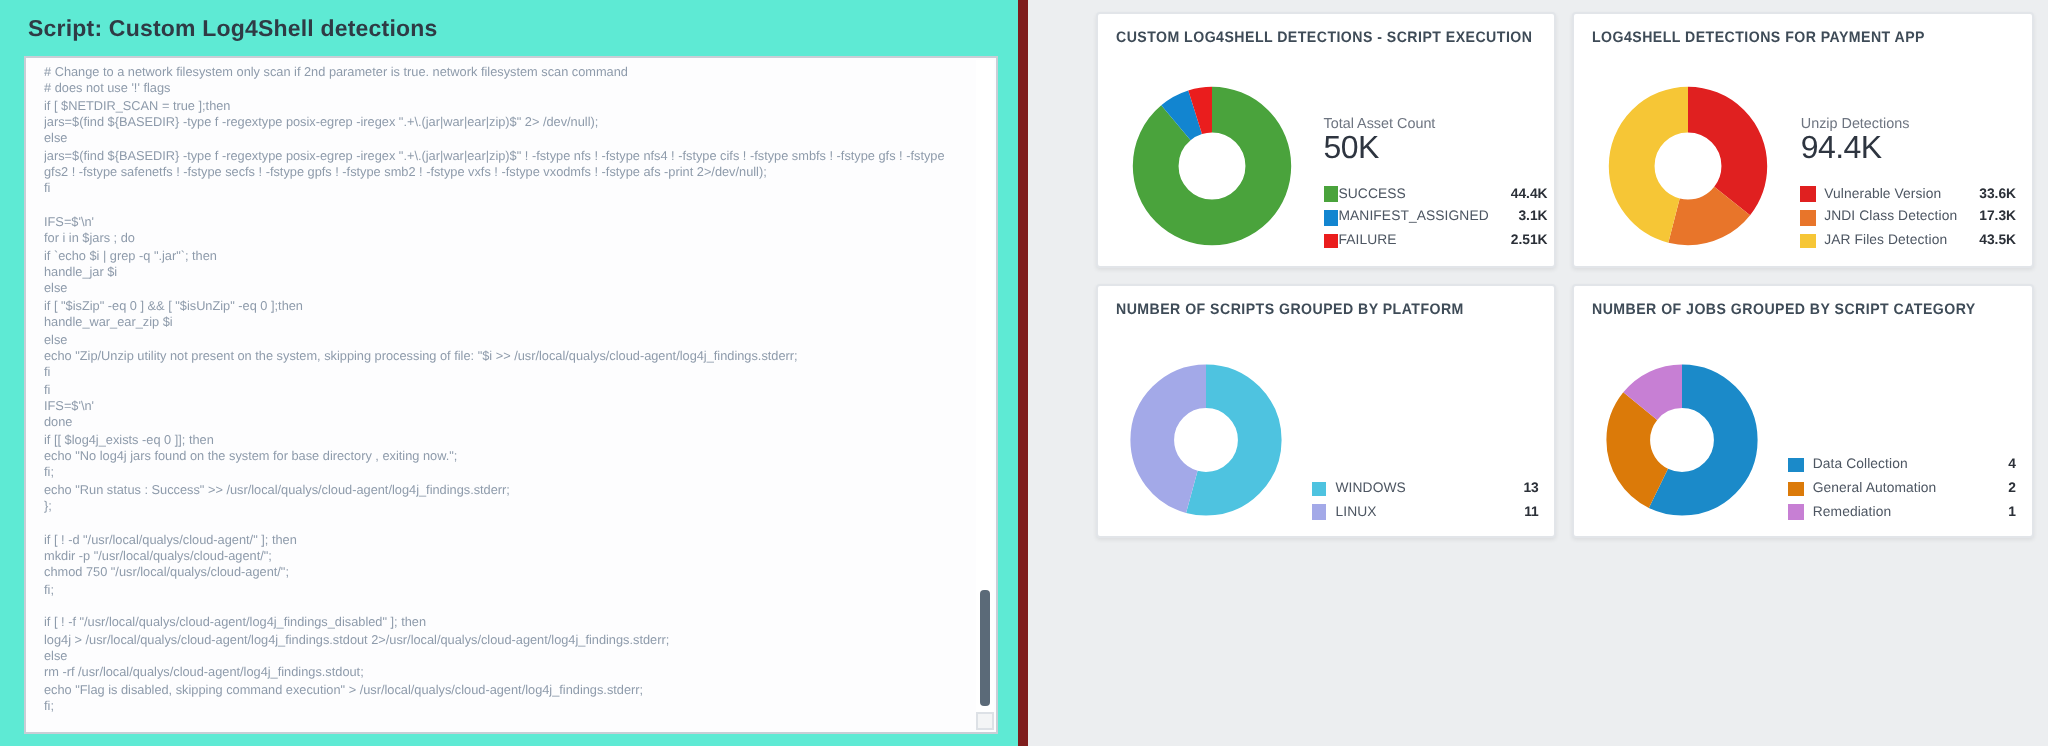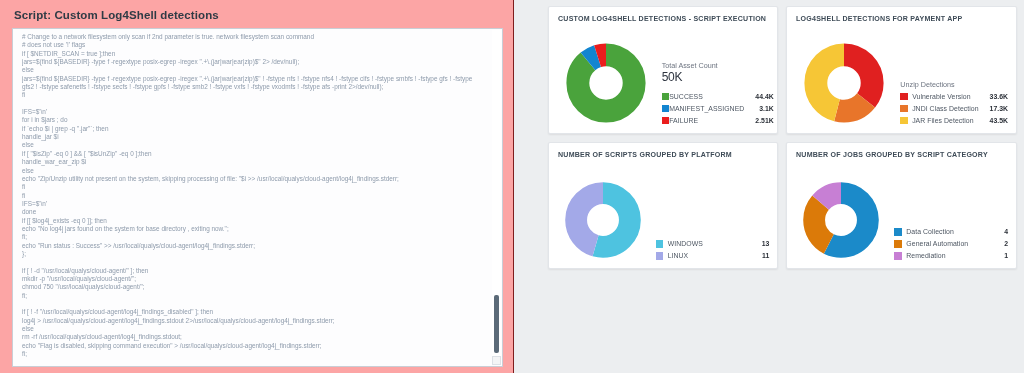--- a/index.html
+++ b/index.html
@@ -13,22 +13,22 @@
   #root {
     width: 1024px; height: 373px;
     display: flex;
     background: #eceef0;
   }
 
   
   .script-panel {
     width: 528px;
     height: 373px;
-    background: #fca5a5;
-    border-right: 1px solid #7f1d1d;
+    background: #5eead4;
+    border-right: 5px solid #7f1d1d;
     padding: 7px 10px 6px 12px;
     display: flex;
     flex-direction: column;
   }
   .script-title {
     font-size: 11.5px;
     font-weight: bold;
     color: #2f3b45;
     letter-spacing: .1px;
     margin: 2px 0 7px 2px;
@@ -129,21 +129,21 @@
     display: flex;
     flex-direction: column;
     justify-content: center;
   }
   .total-label {
     font-size: 7.2px;
     color: #6d7480;
     margin-bottom: 1px;
   }
   .total-value {
-    font-size: 12px;
+    font-size: 16px;
     color: #2e3540;
     font-weight: normal;
     letter-spacing: -.3px;
     margin-bottom: 7px;
     line-height: 1.05;
   }
   table.legend {
     border-collapse: collapse;
     font-size: 6.6px;
   }
@@ -271,20 +271,21 @@
           <svg width="88" height="88" viewBox="0 0 100 100">
             <g transform="rotate(-90 50 50)">
               <circle r="32" cx="50" cy="50" fill="transparent" stroke="#e02020" stroke-width="26" stroke-dasharray="71.58 129.50" stroke-dashoffset="0"></circle>
               <circle r="32" cx="50" cy="50" fill="transparent" stroke="#e8752a" stroke-width="26" stroke-dasharray="36.85 164.23" stroke-dashoffset="-71.58"></circle>
               <circle r="32" cx="50" cy="50" fill="transparent" stroke="#f6c636" stroke-width="26" stroke-dasharray="92.65 108.43" stroke-dashoffset="-108.43"></circle>
             </g>
           </svg>
         </div>
         <div class="legend-wrap">
           <div class="total-label">Unzip Detections</div>
+          <div class="total-value">94.4K</div>
           <table class="legend big">
             <tbody>
                 <tr>
               <td class="sw"><span class="swatch" style="background:#e02020"></span></td>
               <td class="lbl">Vulnerable Version</td>
               <td class="val">33.6K</td>
             </tr>
             <tr>
               <td class="sw"><span class="swatch" style="background:#e8752a"></span></td>
               <td class="lbl">JNDI Class Detection</td>

